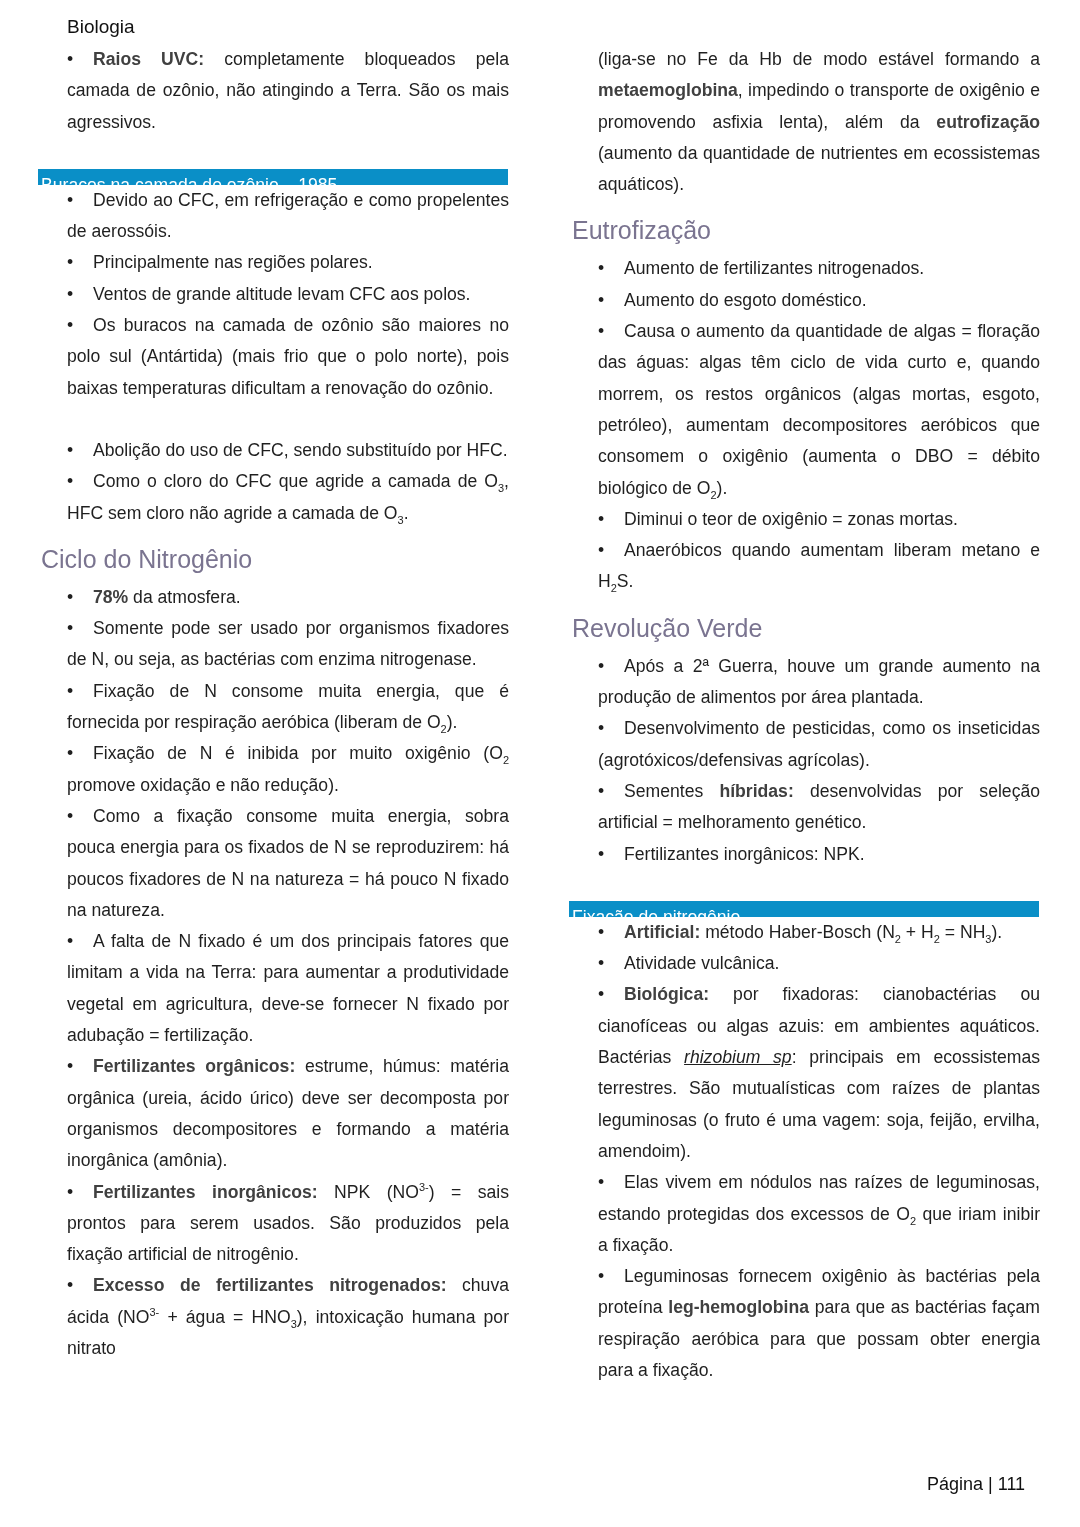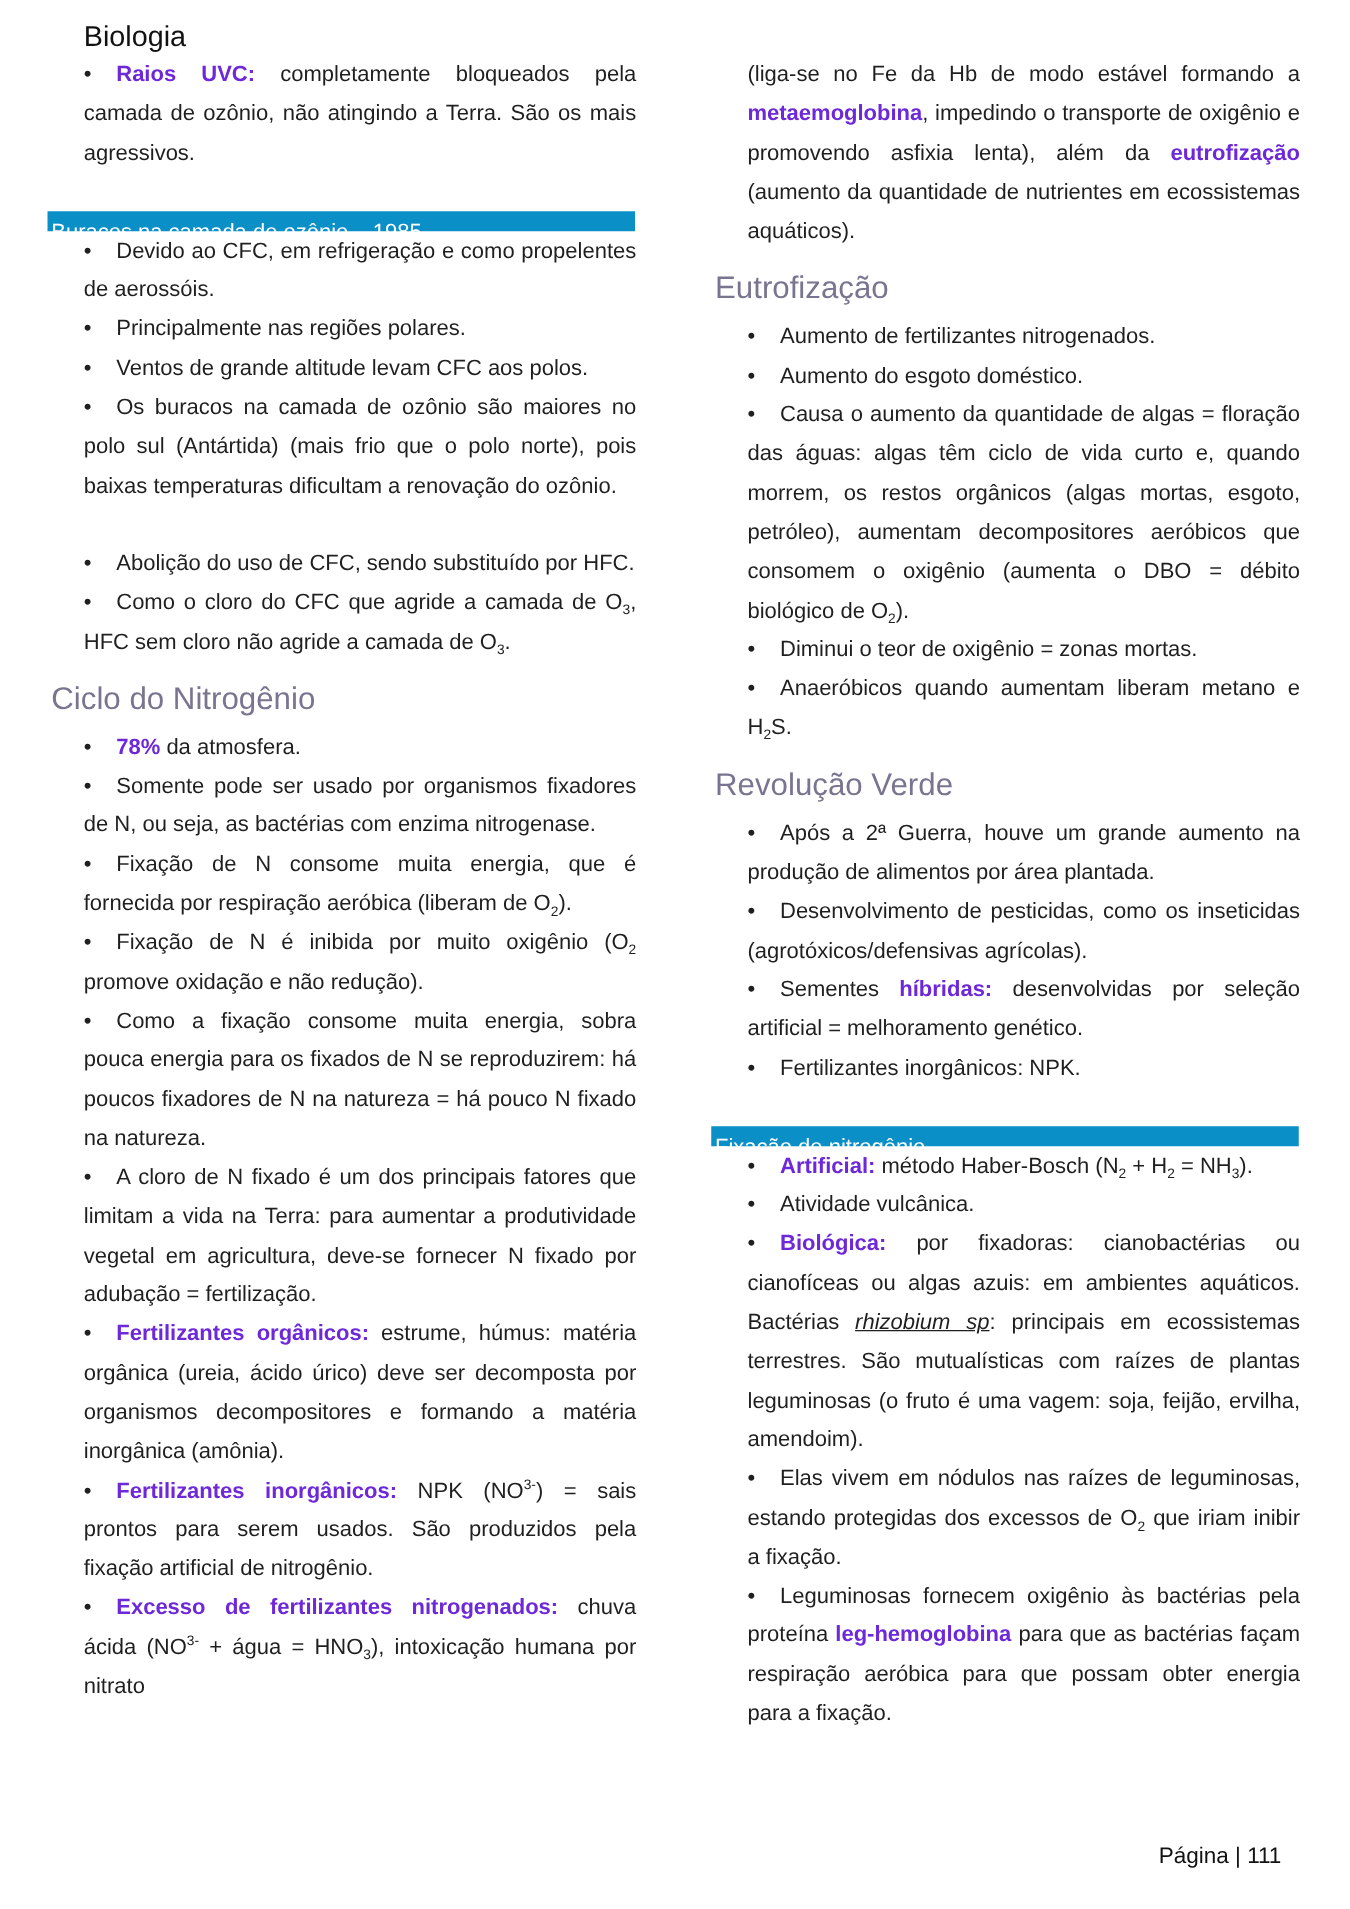--- a/index.html
+++ b/index.html
@@ -3,31 +3,31 @@
   <meta charset="utf-8">
   <style>
     html, body { margin: 0; padding: 0; background: #ffffff; }
     body {
       width: 1080px; height: 1527px; position: relative; overflow: hidden;
       font-family: "Liberation Sans", "DejaVu Sans", sans-serif;
       color: #1f1f1f;
     }
     .page-header {
       position: absolute; left: 67px; top: 16px;
-      font-size: 23px; color: #111;
+      font-size: 19px; color: #111;
     }
     .col { position: absolute; top: 44px; width: 442px; }
     .col-left { left: 67px; }
     .col-right { left: 598px; }
     p.item {
       margin: 0; font-size: 17.6px; line-height: 31.3px;
       text-align: justify; text-indent: 0;
     }
     p.item .bullet { display: inline-block; width: 26px; }
-    b { font-weight: bold; color: #6d28d9; }
+    b { font-weight: bold; color: #404040; }
     sub, sup { font-size: 11px; line-height: 0; }
     .banner {
       background: #0a8fc7; color: #ffffff; font-size: 17.6px;
       height: 16px; line-height: 33px; padding-left: 3px;
       margin-left: -29px; width: 470px; box-sizing: border-box;
     }
     .h1 {
       font-size: 25px; color: #7a7490; margin-left: -26px;
       line-height: 30px;
     }
@@ -59,21 +59,21 @@
   <p class="item"><span class="bullet">•</span><span>Como o cloro do CFC que agride a camada de O</span><sub>3</sub><span>, HFC sem cloro não agride a camada de O</span><sub>3</sub><span>.</span></p>
 
   <div class="sp-md"></div>
   <div class="h1">Ciclo do Nitrogênio</div>
   <div style="height:8px"></div>
   <p class="item"><span class="bullet">•</span><b>78%</b><span> da atmosfera.</span></p>
   <p class="item"><span class="bullet">•</span><span>Somente pode ser usado por organismos fixadores de N, ou seja, as bactérias com enzima nitrogenase.</span></p>
   <p class="item"><span class="bullet">•</span><span>Fixação de N consome muita energia, que é fornecida por respiração aeróbica (liberam de O</span><sub>2</sub><span>).</span></p>
   <p class="item"><span class="bullet">•</span><span>Fixação de N é inibida por muito oxigênio (O</span><sub>2</sub><span> promove oxidação e não redução).</span></p>
   <p class="item"><span class="bullet">•</span><span>Como a fixação consome muita energia, sobra pouca energia para os fixados de N se reproduzirem: há poucos fixadores de N na natureza = há pouco N fixado na natureza.</span></p>
-  <p class="item"><span class="bullet">•</span><span>A cloro de N fixado é um dos principais fatores que limitam a vida na Terra: para aumentar a produtividade vegetal em agricultura, deve-se fornecer N fixado por adubação = fertilização.</span></p>
+  <p class="item"><span class="bullet">•</span><span>A falta de N fixado é um dos principais fatores que limitam a vida na Terra: para aumentar a produtividade vegetal em agricultura, deve-se fornecer N fixado por adubação = fertilização.</span></p>
   <p class="item"><span class="bullet">•</span><b>Fertilizantes orgânicos:</b><span> estrume, húmus: matéria orgânica (ureia, ácido úrico) deve ser decomposta por organismos decompositores e formando a matéria inorgânica (amônia).</span></p>
   <p class="item"><span class="bullet">•</span><b>Fertilizantes inorgânicos:</b><span> NPK (NO</span><sup>3-</sup><span>) = sais prontos para serem usados. São produzidos pela fixação artificial de nitrogênio.</span></p>
   <p class="item"><span class="bullet">•</span><b>Excesso de fertilizantes nitrogenados:</b><span> chuva ácida (NO</span><sup>3-</sup><span> + água = HNO</span><sub>3</sub><span>), intoxicação humana por nitrato</span></p>
 </div>
 
 <div class="col col-right">
   <p class="item"><span>(liga-se no Fe da Hb de modo estável formando a </span><b>metaemoglobina</b><span>, impedindo o transporte de oxigênio e promovendo asfixia lenta), além da </span><b>eutrofização</b><span> (aumento da quantidade de nutrientes em ecossistemas aquáticos).</span></p>
 
   <div class="sp-md"></div>
   <div class="h1">Eutrofização</div>

